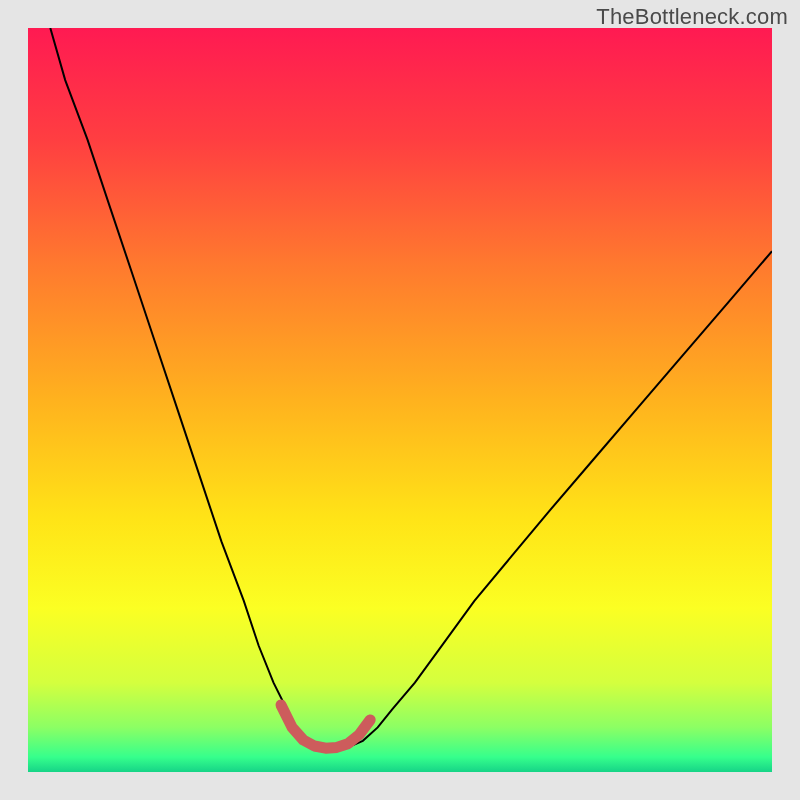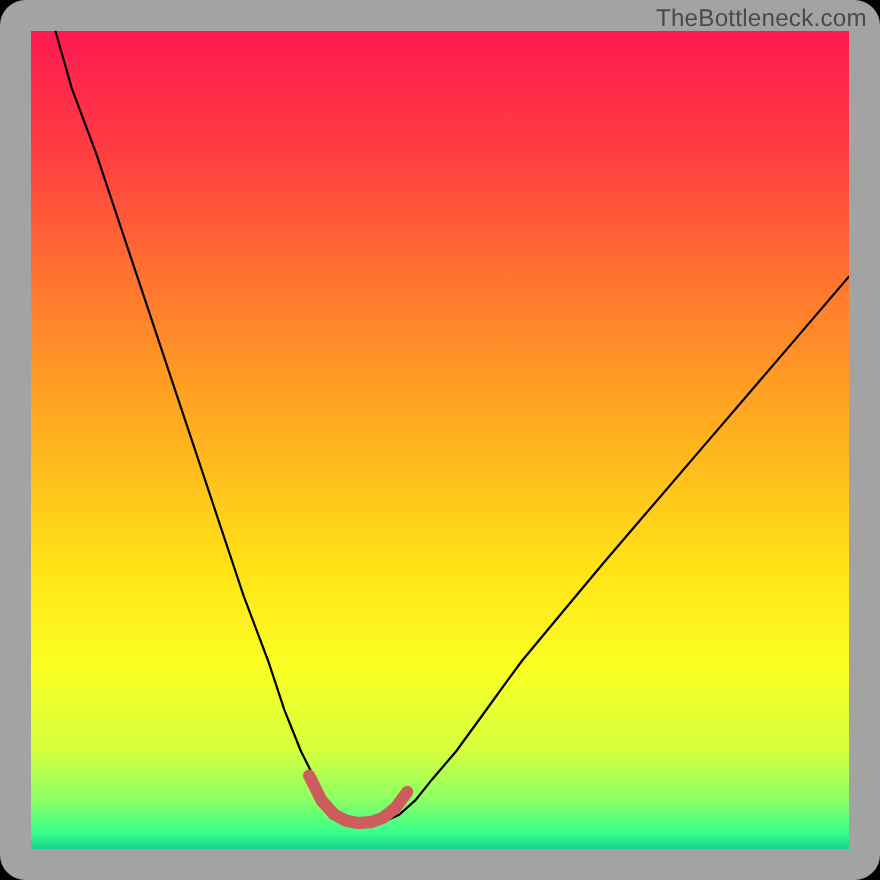--- a/index.html
+++ b/index.html
@@ -10,22 +10,21 @@
     background: #000;
     font-family: Arial, Helvetica, sans-serif;
     overflow: hidden;
   }
   .frame {
     position: absolute;
     top: 0;
     left: 0;
     width: 800px;
     height: 800px;
-    background: #a3a3a3;
-    border-radius: 23px;
+    background: #e5e5e5;
   }
   .plot {
     position: absolute;
     top: 28px;
     left: 28px;
     width: 744px;
     height: 744px;
     overflow: hidden;
   }
   .watermark {

